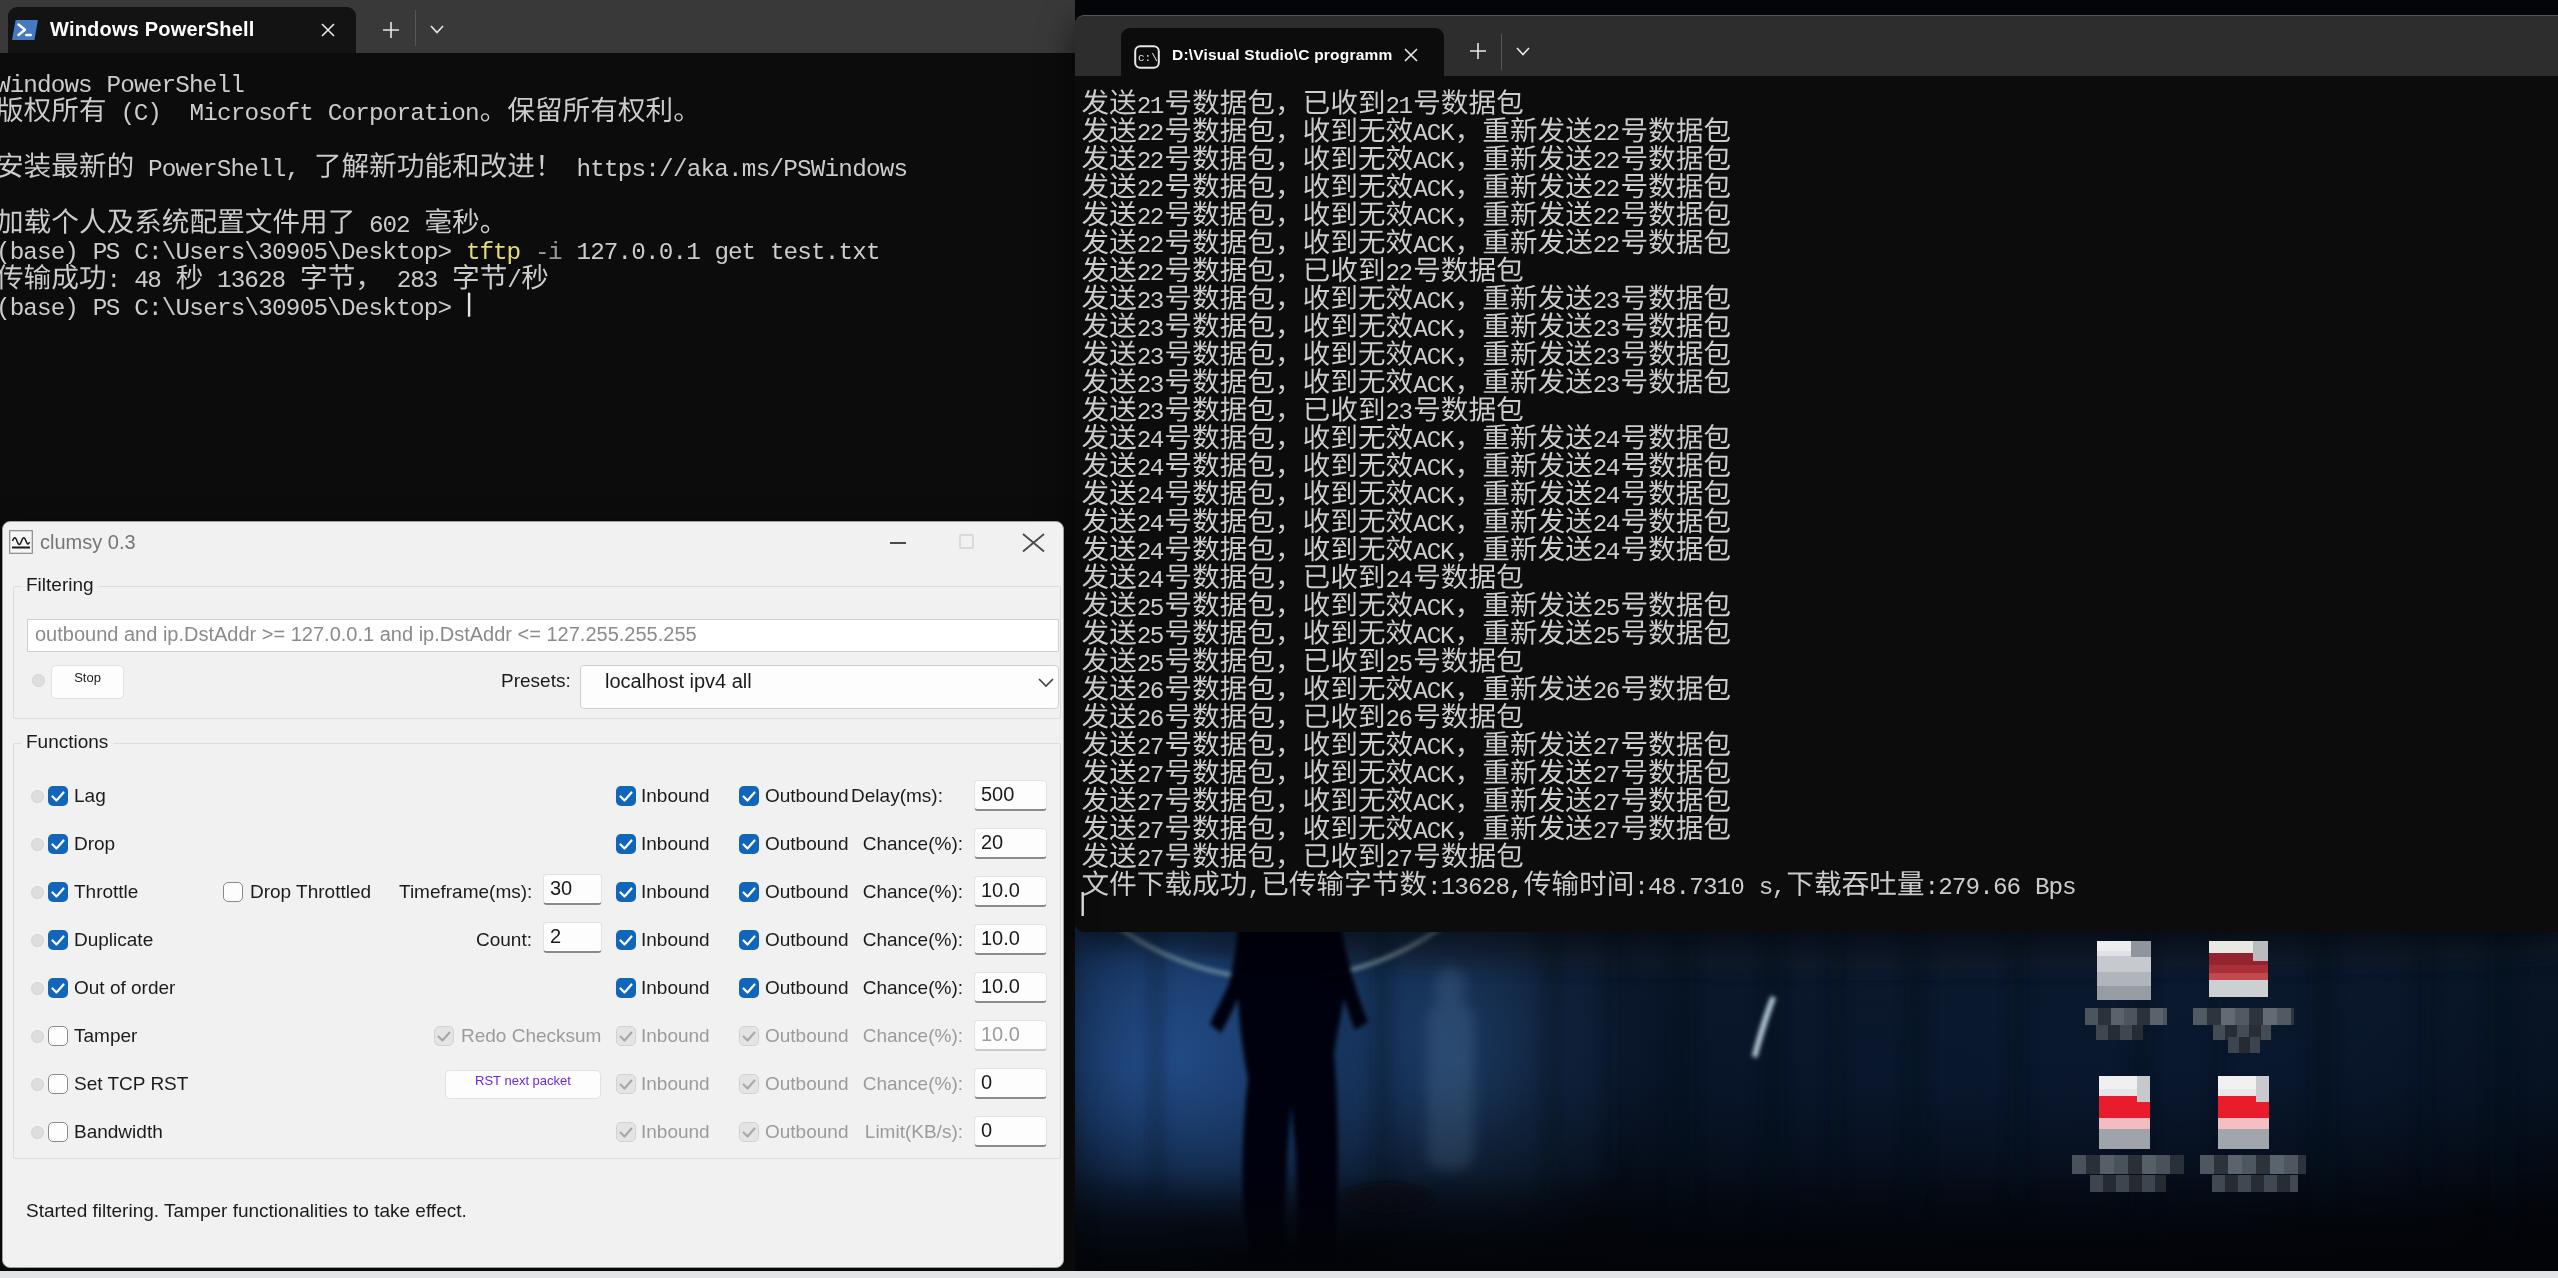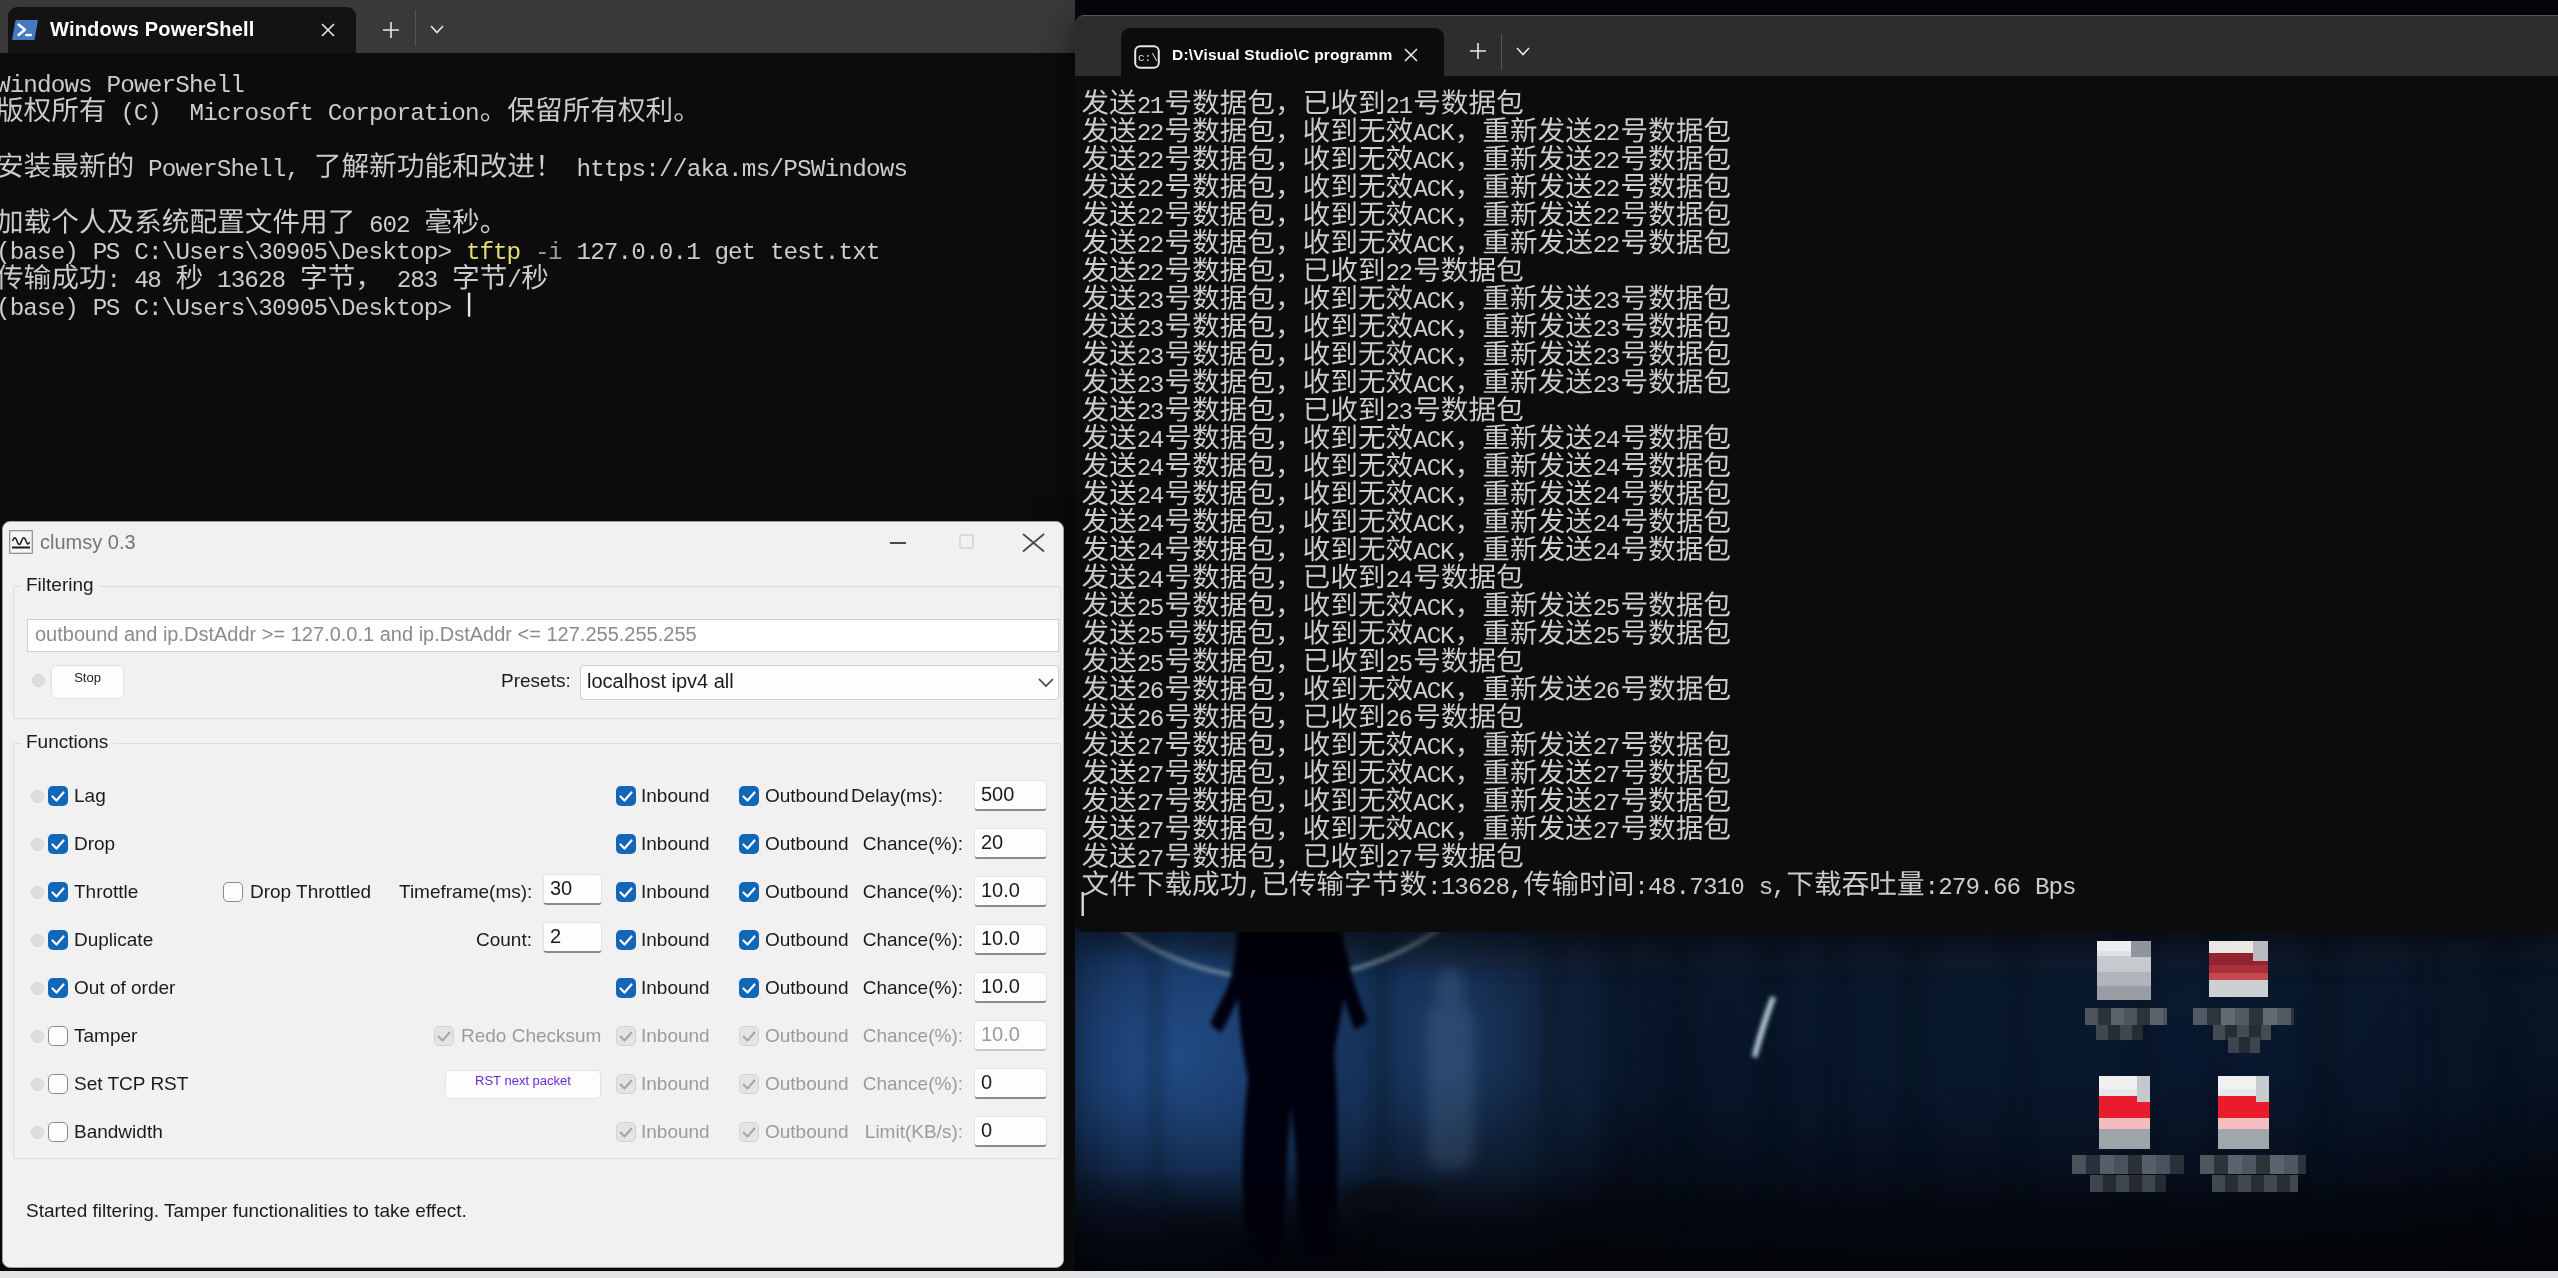--- a/index.html
+++ b/index.html
@@ -907,21 +907,21 @@
  <svg class="abs" style="left:1018px;top:11px" width="25" height="20">
       <path d="M2 1 L23 18.5 M23 1 L2 18.5" stroke="#4a4a4a" stroke-width="1.8"></path>
     </svg>
 
  <div class="grp" style="left:10px;top:64px;width:1048px;height:133px"></div>
  <div class="grplab" style="left:18px;top:52px">Filtering</div>
  <div class="abs" style="left:24px;top:97px;width:1032px;height:33px;background:#fff;border:1px solid #cfcfcf;color:#8b8b8b;font-size:20px;padding:3px 0 0 7px;white-space:pre">outbound and ip.DstAddr &gt;= 127.0.0.1 and ip.DstAddr &lt;= 127.255.255.255</div>
  <div class="led" style="left:29px;top:152px"></div>
  <div class="btn" style="left:48px;top:143px;width:73px;height:34px;color:#1b1b1b;padding-top:4px">Stop</div>
  <div class="lbl" style="left:498px;top:148px">Presets:</div>
- <div class="abs" style="left:577px;top:143px;width:479px;height:35px;background:#fdfdfd;border:1px solid #cfcfcf;border-radius:4px;font-size:20px;color:#1b1b1b;padding:4px 0 0 6px">localhost ipv4 all</div>
+ <div class="abs" style="left:577px;top:143px;width:479px;height:44px;background:#fdfdfd;border:1px solid #cfcfcf;border-radius:4px;font-size:20px;color:#1b1b1b;padding:4px 0 0 24px">localhost ipv4 all</div>
  <svg class="abs" style="left:1035px;top:156px" width="16" height="10">
       <path d="M1 1 L8 8 L15 1" stroke="#444" stroke-width="1.7" fill="none"></path>
     </svg>
 
  <div class="grp" style="left:10px;top:221px;width:1048px;height:416px"></div>
  <div class="grplab" style="left:18px;top:209px">Functions</div>
  <div id="rows" style="position:absolute;left:-2px;top:-521px">
       <div class="led" style="left:30px;top:789px"></div>
       <div class="cb" style="left:47px;top:785px"></div>
       <svg class="ck" style="left:47px;top:785px" width="20" height="20" viewBox="0 0 20 20">

